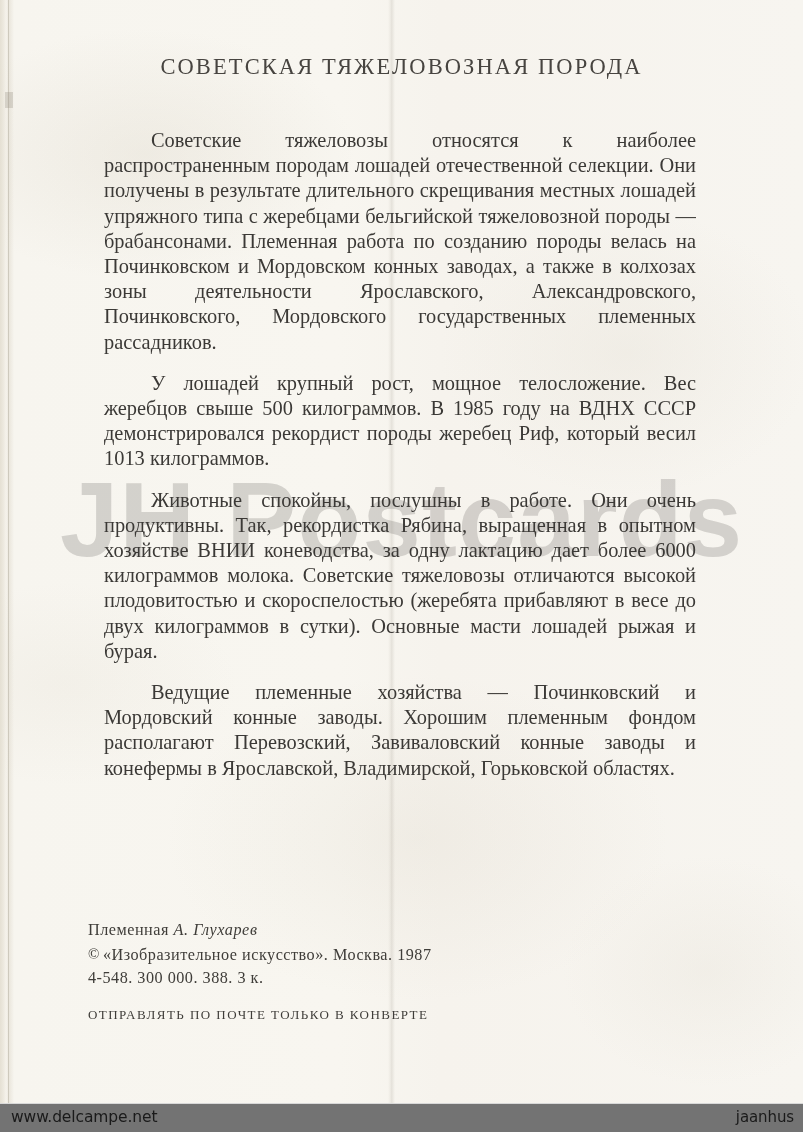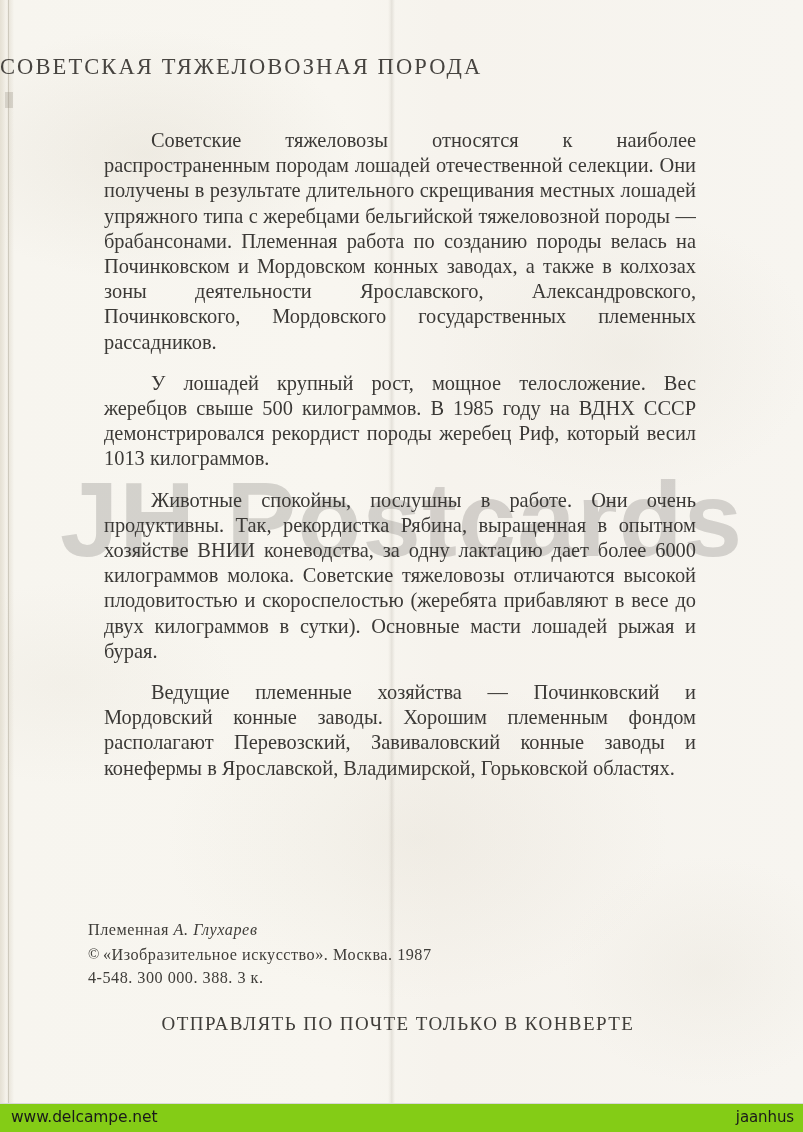--- a/index.html
+++ b/index.html
@@ -122,20 +122,21 @@
     position: absolute;
     left: 0; top: 0;
     width: 803px; height: 1103px;
   }
 
   .title {
     position: absolute;
     left: 0;
     top: 54px;
     width: 803px;
+    text-align: center;
     font-family: "Liberation Serif", serif;
     font-size: 22.5px;
     letter-spacing: 2.1px;
     color: #474440;
     white-space: nowrap;
   }
 
   .body-text {
     position: absolute;
     left: 88px;
@@ -172,35 +173,34 @@
     letter-spacing: 0.6px;
     margin-top: 24px;
   }
   .copy-sym {
     display: inline-block;
     font-size: 15px;
     vertical-align: 1px;
     margin-right: 3px;
   }
   .credit-notice {
-    margin-top: 22px;
-    font-size: 19px;
+    margin-top: 16px;
+    font-size: 13px;
     letter-spacing: 1.45px;
     white-space: nowrap;
-    text-align: center;
   }
 
   
   .footer-bar {
     position: absolute;
     left: 0;
     bottom: 0;
     width: 803px;
     height: 29px;
-    background: #84cc16;
+    background: #737373;
     border-top: 1px solid #d8d8d8;
     box-sizing: border-box;
   }
   .footer-left {
     position: absolute;
     left: 11px;
     top: 4px;
     font-family: "DejaVu Sans", sans-serif;
     font-size: 15.5px;
     color: #1a1a1a;

